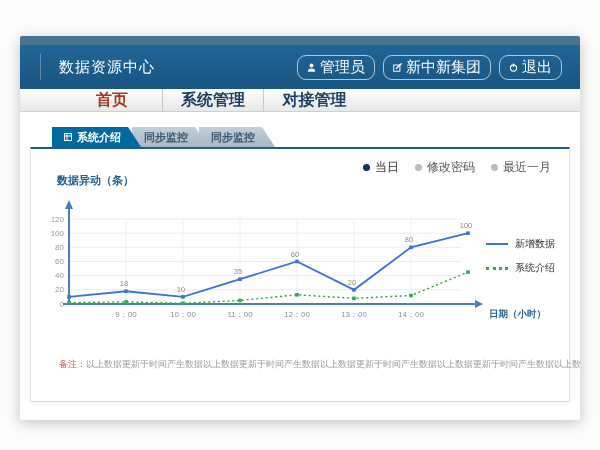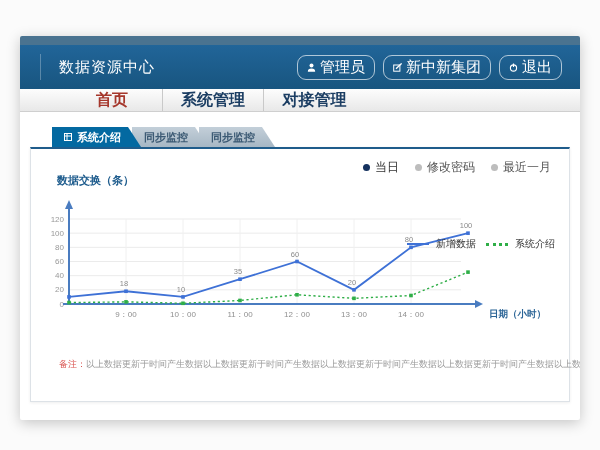--- a/index.html
+++ b/index.html
@@ -48,21 +48,21 @@
     background:#fff; border:1px solid #dde2e7; border-top:2px solid #1f5c8b;
     box-shadow:0 1px 3px rgba(0,0,0,0.07); }
   .radios { position:absolute; top:10px; right:18px; display:flex; gap:16px; }
   .radio { display:flex; align-items:center; gap:5px; font-size:12px; color:#555; cursor:pointer; }
   .radio .dot { width:7px; height:7px; border-radius:50%; background:#bdbdbd; }
   .radio.selected .dot { background:#15325f; }
   .radio.selected { color:#333; }
   .ylabel { position:absolute; top:24px; left:26px; font-size:11px; font-weight:bold; color:#1e5c8d; }
   #chart { position:absolute; left:16px; top:37px; }
   #chart text { font-family:"Liberation Sans","DejaVu Sans",sans-serif; }
-  .legend { position:absolute; right:14px; top:88px; display:flex; gap:10px; }
+  .legend { position:absolute; right:14px; top:88px; display:flex; flex-direction:column; gap:10px; }
   .legend-item { display:flex; align-items:center; gap:7px; font-size:10px; color:#333; cursor:pointer; }
   .legend-swatch { width:22px; height:0; border-top-width:2px; }
   .legend-swatch.solid { border-top-style:solid; }
   .legend-swatch.dotted { border-top-style:dotted; border-top-width:3px; }
   .note { position:absolute; left:28px; bottom:30px; font-size:9px; color:#9a9a9a; white-space:nowrap; }
   .note .note-prefix { color:#d9534f; }
 </style>
 </head>
 <body>
 
@@ -139,21 +139,21 @@
       <div class="radio">
         <span class="dot"></span>
         <span>修改密码</span>
       </div>
       <div class="radio">
         <span class="dot"></span>
         <span>最近一月</span>
       </div>
     </div>
 
-    <div class="ylabel">数据交换（条）</div>
+    <div class="ylabel">数据异动（条）</div>
 
     <svg id="chart" width="510" height="150" viewBox="0 0 510 150">
         <text x="17" y="120.5" text-anchor="end" font-size="8" fill="#999">0</text>
         <line x1="22" y1="103.83333333333333" x2="414" y2="103.83333333333333" stroke="#ebebeb" stroke-width="1"></line>
         <text x="17" y="106.33333333333333" text-anchor="end" font-size="8" fill="#999">20</text>
         <line x1="22" y1="89.66666666666666" x2="414" y2="89.66666666666666" stroke="#ebebeb" stroke-width="1"></line>
         <text x="17" y="92.16666666666666" text-anchor="end" font-size="8" fill="#999">40</text>
         <line x1="22" y1="75.5" x2="414" y2="75.5" stroke="#ebebeb" stroke-width="1"></line>
         <text x="17" y="78" text-anchor="end" font-size="8" fill="#999">60</text>
         <line x1="22" y1="61.33333333333333" x2="414" y2="61.33333333333333" stroke="#ebebeb" stroke-width="1"></line>

